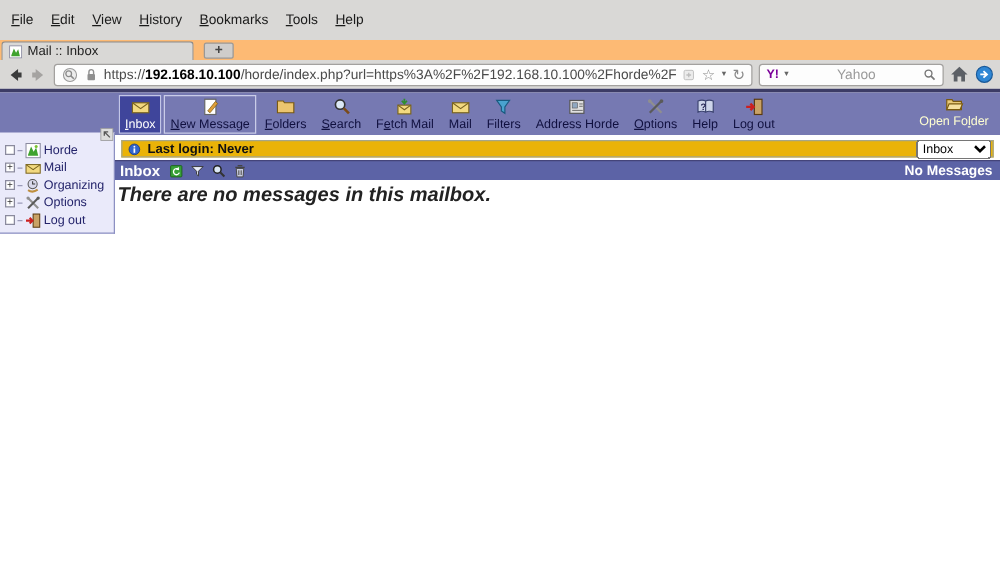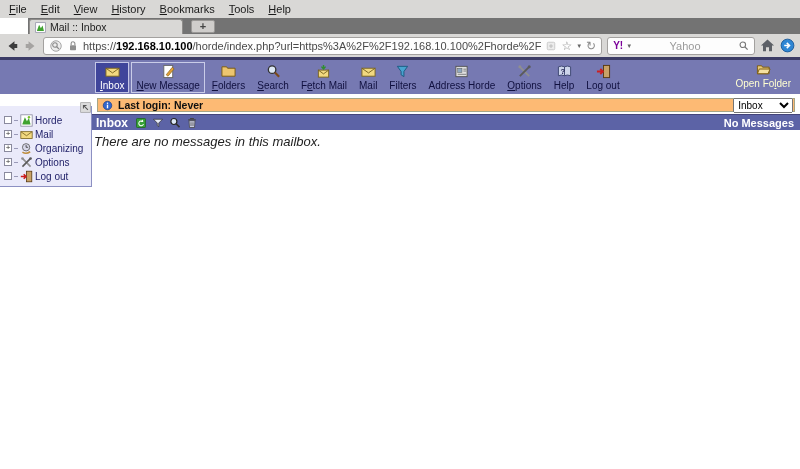--- a/index.html
+++ b/index.html
@@ -1,24 +1,24 @@
 <!DOCTYPE html>
 <html><head>
 <meta charset="utf-8">
 <style>
   * { box-sizing: border-box; margin: 0; padding: 0; }
   html,body { width:800px; height:469px; }
   body { font-family:"Liberation Sans", sans-serif; background:#fff; position:relative; overflow:hidden; }
   u { text-decoration:underline; }
 
   
-  .menubar { height:18px; background:#d9d8d6; display:flex; align-items:center; padding:0 2px; font-size:11px; color:#1a1a1a; }
+  .menubar { height:32px; background:#d9d8d6; display:flex; align-items:center; padding:0 2px; font-size:11px; color:#1a1a1a; }
   .menu-item { padding:0 7px; cursor:default; }
 
-  .tabbar { height:16px; background:#737373; display:flex; align-items:flex-end; padding:0 1px;margin-left:28px; }
+  .tabbar { height:16px; background:#fdba74; display:flex; align-items:flex-end; padding:0 1px; }
   .tab { width:154px; height:15px; background:#d9d8d6; border:1px solid #8f8d8b; border-bottom:none; border-radius:3px 3px 0 0; display:flex; align-items:center; gap:4px; padding:0 5px; font-size:10.5px; color:#222; }
   .tab .icn svg { width:11px; height:11px; display:block; }
   .newtab { width:24px; height:13px; margin:0 0 1px 8px; background:#cfcdcb; border:1px solid #9a9896; border-radius:2px; text-align:center; font-size:11px; line-height:11px; color:#444; font-weight:bold; }
 
   .navbar { height:23px; background:#d9d8d6; display:flex; align-items:center; padding:0 5px; gap:5px; }
   .navbtn { width:16px; height:16px; display:flex; align-items:center; justify-content:center; }
   .navbtn svg { width:14px; height:14px; }
   .urlbar { flex:1; height:18px; background:#fdfdfd; border:1px solid #a3a19f; border-radius:3px; display:flex; align-items:center; padding:0 5px; gap:4px; font-size:11px; }
   .urlbar .icn svg { width:12px; height:12px; display:block; }
   .urlbar .identity svg { width:14px; height:14px; }
@@ -52,27 +52,27 @@
   .sidebar { position:absolute; left:0; top:106px; width:92px; height:81px; background:#eaeafa; border-right:1px solid #8c90c2; border-bottom:1px solid #8c90c2; font-size:10px; color:#23236a; padding-top:7px; }
   .trow { display:flex; align-items:center; height:14px; padding-left:4px; gap:2px; }
   .ebox { width:8px; height:8px; border:1px solid #8a8a9e; background:#fff; font-size:8px; line-height:6px; text-align:center; color:#333; flex:none; }
   .dash { width:4px; height:1px; background:#9a9ab8; flex:none; }
   .trow .icn { flex:none; }
   .trow .icn svg { width:13px; height:13px; display:block; }
   .toggle { position:absolute; top:-4px; right:0px; width:11px; height:11px; }
   .toggle svg { width:11px; height:11px; display:block; }
 
   .content { margin-left:92px; }
-  .alert { margin:4px 5px 2px 5px; background:#fdba74; border:1px solid #a6a687; height:14px; display:flex; align-items:center; gap:5px; padding:0 4px; font-size:10.5px; font-weight:bold; color:#111; }
+  .alert { margin:4px 5px 2px 5px; background:#eab308; border:1px solid #a6a687; height:14px; display:flex; align-items:center; gap:5px; padding:0 4px; font-size:10.5px; font-weight:bold; color:#111; }
   .alert .icn svg { width:11px; height:11px; display:block; }
   .mheader { height:16px; background:#5c63a6; border-top:1px solid #44447a; display:flex; align-items:center; padding:0 4px; gap:4px; color:#fff; }
   .mtitle { font-weight:bold; font-size:12px; margin-right:3px; }
   .mheader .icn svg { width:12px; height:12px; display:block; }
   .mstatus { margin-left:auto; font-weight:bold; font-size:11px; padding-right:2px; }
-  .empty { font-style:italic; font-size:13px; color:#222; padding:4px 2px; }
+  .empty { font-style:italic; font-size:16px; color:#222; padding:4px 2px;font-weight:bold; }
 </style>
 </head>
 <body>
 
 <div>
 
   <div class="menubar" id="menubar">
       <span class="menu-item"><u>F</u>ile</span>
       <span class="menu-item"><u>E</u>dit</span>
       <span class="menu-item"><u>V</u>iew</span>

